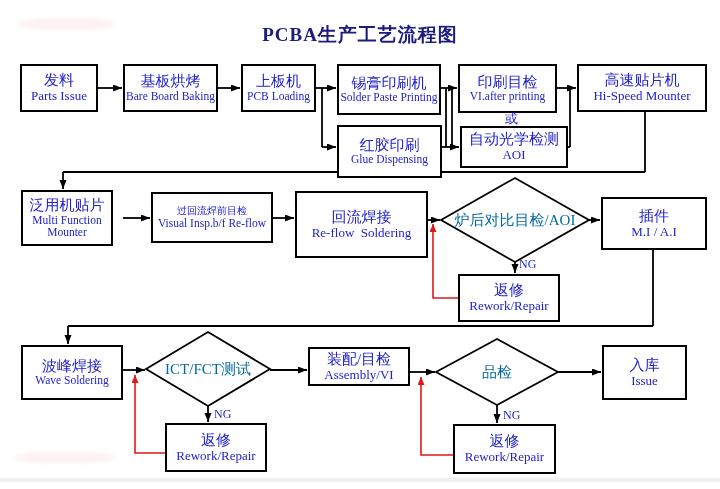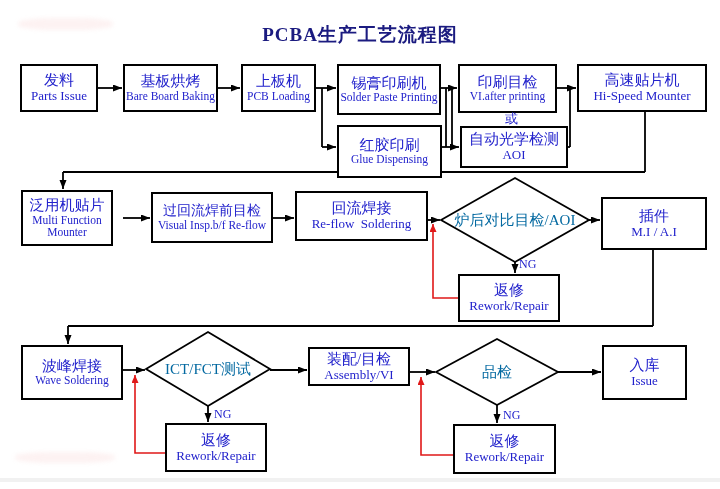--- a/index.html
+++ b/index.html
@@ -11,21 +11,21 @@
     position:absolute;left:0;top:22px;width:720px;text-align:center;
     font-size:19px;font-weight:600;letter-spacing:1px;color:#1b1b80;
   }
   .wires{position:absolute;left:0;top:0;width:720px;height:489px;}
   .box{
     position:absolute;background:#ffffff;border:2px solid #000;box-sizing:border-box;
     display:flex;flex-direction:column;align-items:center;justify-content:center;
     text-align:center;line-height:1.12;
   }
   .zh{font-size:15px;color:#2222cc;white-space:nowrap;}
-  .zh-sm{font-size:14px;color:#2222cc;white-space:nowrap;text-align:center;}
+  .zh-sm{font-size:10px;color:#2222cc;white-space:nowrap;text-align:center;}
   .en{font-size:13px;color:#2222cc;white-space:pre;}
   .en-sm{font-size:11.5px;color:#2222cc;white-space:pre;}
   .dlabel{
     position:absolute;color:#0369a1;font-size:15px;white-space:nowrap;
     transform:translate(-50%,-50%);text-align:center;
   }
   .or-label{position:absolute;color:#2222cc;font-size:13px;}
   .ng{position:absolute;color:#2222cc;font-size:12px;}
   .smudge{position:absolute;background:rgba(240,160,160,.14);filter:blur(2px);border-radius:40%;}
   .bottom-strip{position:absolute;left:0;top:478px;width:720px;height:4px;background:rgba(205,205,205,.28);}
@@ -134,21 +134,21 @@
 
   <div class="box" style="left:21px;top:190px;width:92px;height:56px;">
     <div class="zh">泛用机贴片</div>
     <div class="en-sm">Multi Function</div>
     <div class="en-sm">Mounter</div>
   </div>
   <div class="box" style="left:151px;top:192px;width:122px;height:51px;">
     <div class="zh-sm">过回流焊前目检</div>
     <div class="en-sm">Visual Insp.b/f Re-flow</div>
   </div>
-  <div class="box" style="left:295px;top:191px;width:133px;height:50px;justify-content:center;">
+  <div class="box" style="left:295px;top:191px;width:133px;height:67px;justify-content:center;">
     <div class="zh">回流焊接</div>
     <div class="en">Re-flow  Soldering</div>
   </div>
   <div class="dlabel" style="left:515px;top:220px;">炉后对比目检/AOI</div>
   <div class="box" style="left:601px;top:197px;width:106px;height:53px;text-align:right;">
     <div class="zh">插件</div>
     <div class="en">M.I / A.I</div>
   </div>
   <div class="ng" style="left:519px;top:257px;">NG</div>
   <div class="box" style="left:458px;top:274px;width:102px;height:48px;">

